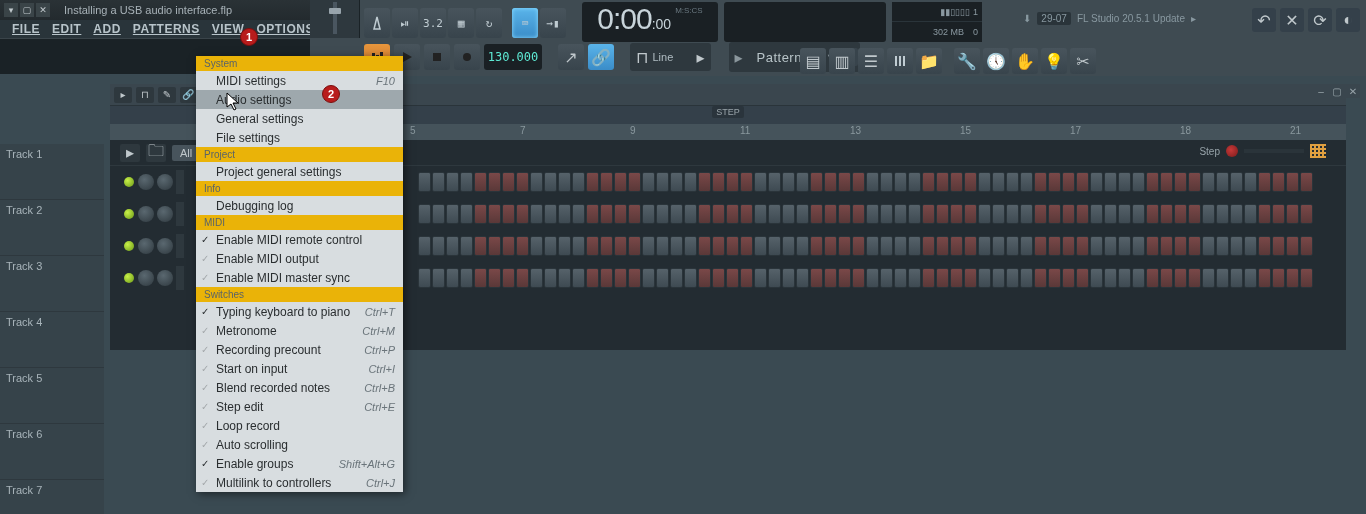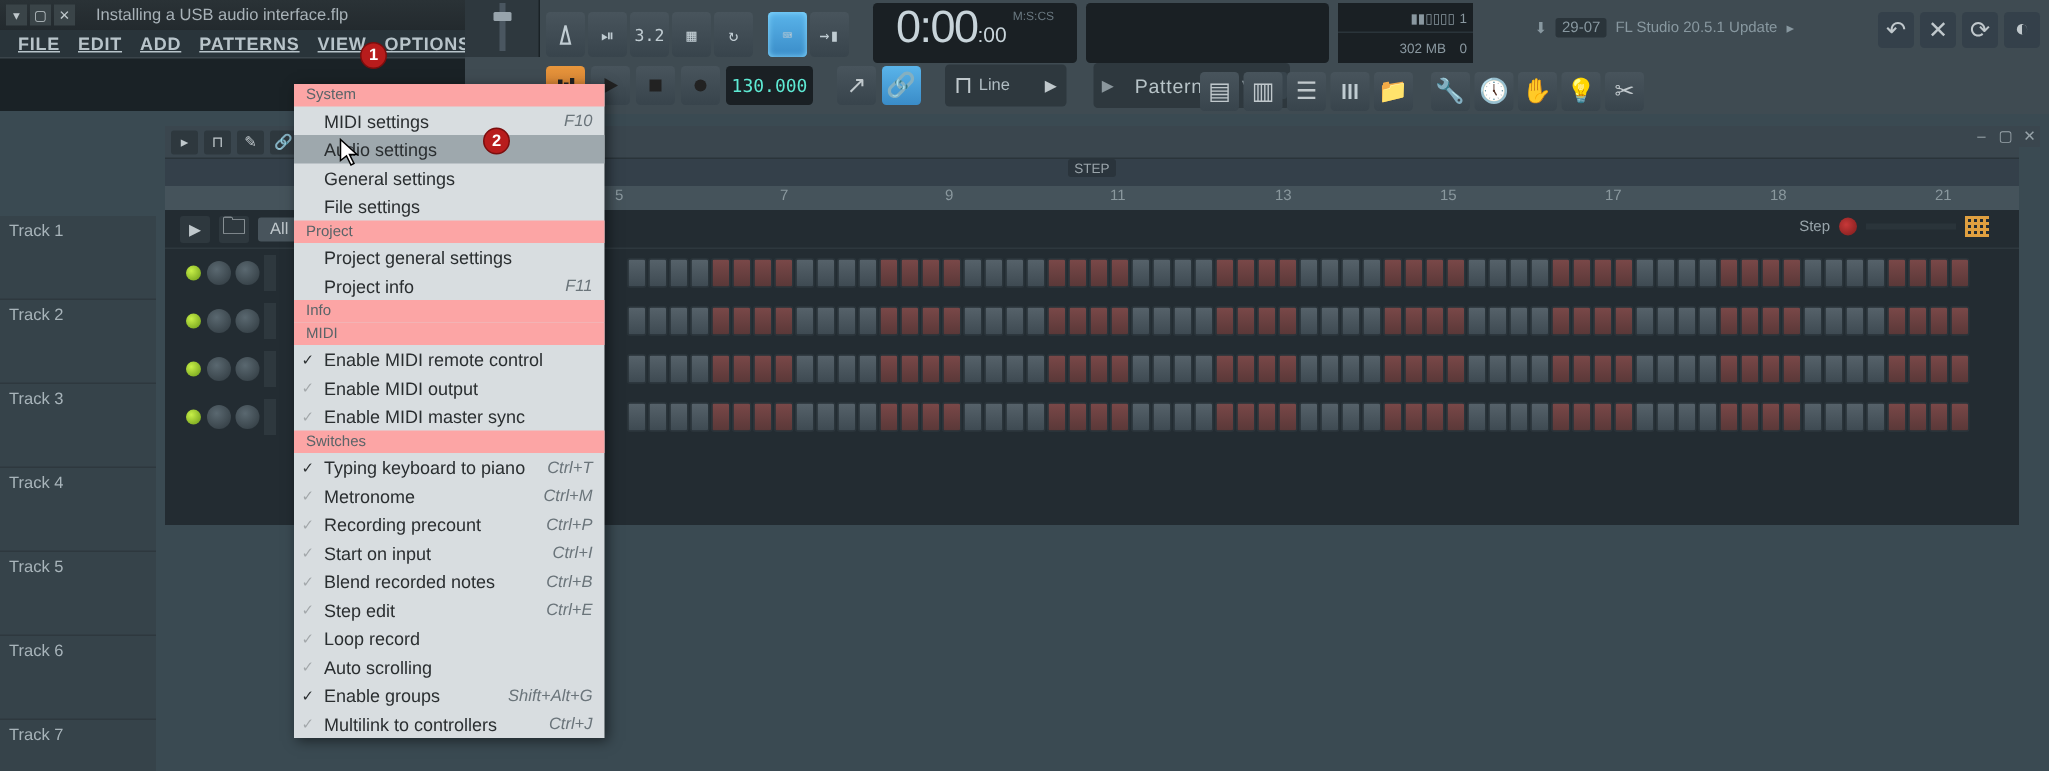--- a/index.html
+++ b/index.html
@@ -41,21 +41,21 @@
   .cpu-row:last-child { border-bottom:none; }
   .snap-row { display: flex; align-items: center; gap: 4px; background: #2e383e; padding: 3px 6px; border-radius: 3px; height: 28px;}
   .snap-row .val { font-size: 11px; color: #b0bcc2; min-width: 40px; }
   .pattern-box { display: flex; align-items: center; background: #2e383e; border-radius: 3px; height: 30px; padding: 0 2px; }
   .pattern-box .arrow { width: 16px; color: #8a969c; text-align: center; cursor: pointer; }
   .pattern-box .label { padding: 0 10px; font-size: 13px; color: #b8c4c8; letter-spacing: 0.5px; }
   .pattern-box .plus { width: 18px; height: 18px; background: #38444c; border-radius: 2px; text-align: center; line-height: 16px; color: #98a4aa; cursor: pointer; }
   
   
   .dropdown { position: absolute; left: 196px; top: 56px; width: 207px; background: #d8dde0; color: #2a2e30; font-size: 12px; box-shadow: 2px 2px 8px rgba(0,0,0,0.5); z-index: 100; }
-  .dropdown .section { background: #fca5a5; color: #5a6468; font-size: 10px; padding: 2px 8px; }
+  .dropdown .section { background: #eab308; color: #5a6468; font-size: 10px; padding: 2px 8px; }
   .dropdown .item { display: flex; align-items: center; padding: 2px 8px 2px 20px; height: 19px; cursor: pointer; position: relative; }
   .dropdown .item .shortcut { margin-left: auto; font-style: italic; color: #6a747a; font-size: 11px; }
   .dropdown .item .check { position: absolute; left: 5px; font-size: 10px; }
   .dropdown .item.highlight { background: #9ea8ad; }
   
   
   .badge { position: absolute; width: 18px; height: 18px; border-radius: 50%; background: #b81c1c; color: #fff; font-size: 11px; font-weight: bold; display: flex; align-items: center; justify-content: center; z-index: 200; border: 1px solid #7a0e0e; }
   
   
   .channel-rack { position: absolute; top: 84px; left: 110px; right: 20px; bottom: 150px; }
@@ -265,25 +265,24 @@
   <div class="item">
       <span>General settings</span>
     </div>
   <div class="item">
       <span>File settings</span>
     </div>
   <div class="section">Project</div>
   <div class="item">
       <span>Project general settings</span>
     </div>
-  <div class="item">
-      <span>Project info</span>
-      <span class="shortcut">F11</span>
-    </div>
   <div class="section">Info</div>
+  <div class="item">
+      <span>Debugging log</span>
+    </div>
   <div class="section">MIDI</div>
   <div class="item">
       <span class="check">✓</span>
       <span>Enable MIDI remote control</span>
     </div>
   <div class="item">
       <span class="check" style="opacity:.3">✓</span>
       <span>Enable MIDI output</span>
     </div>
   <div class="item">

